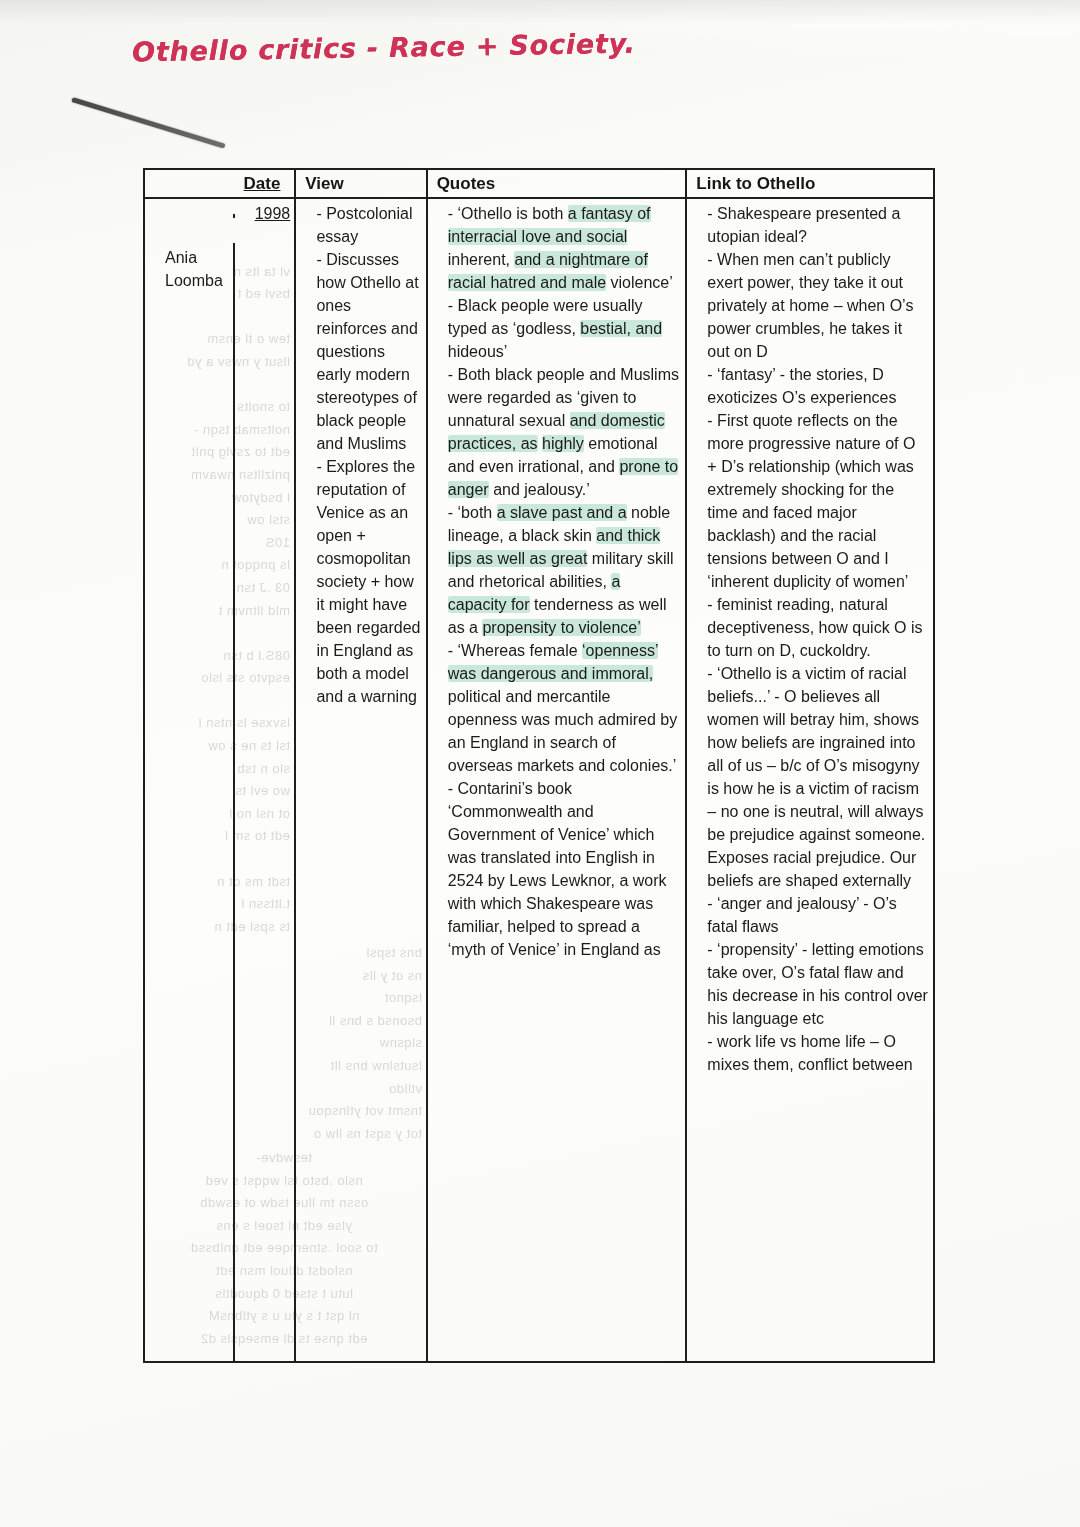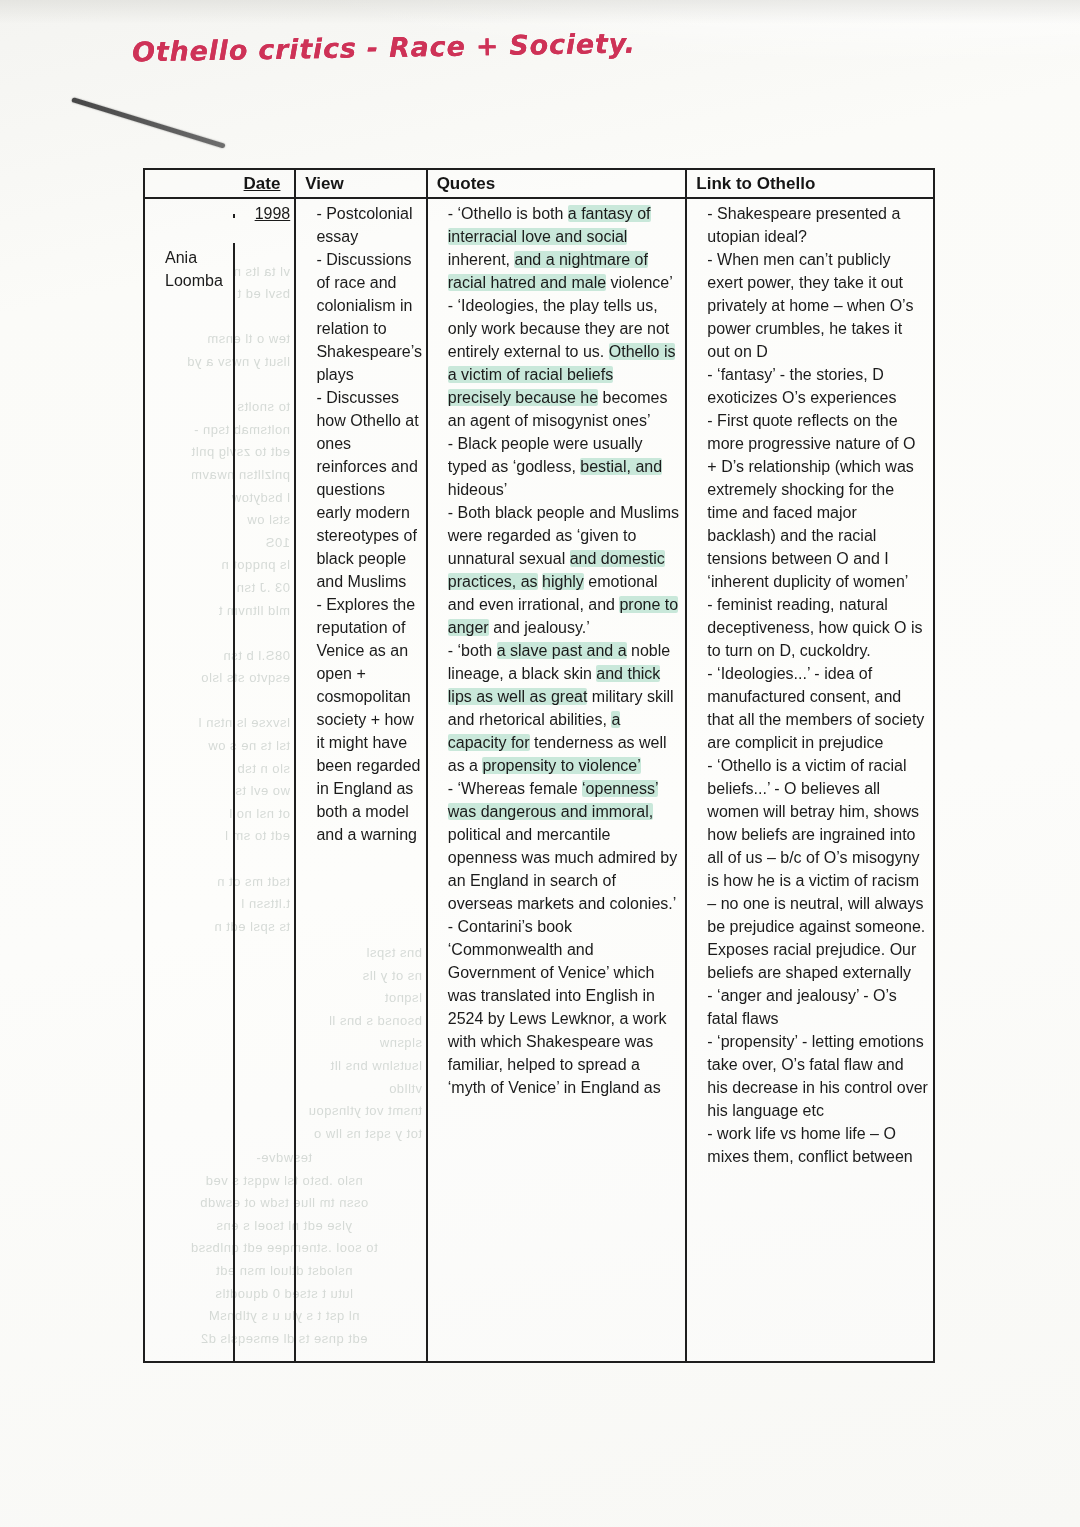--- a/index.html
+++ b/index.html
@@ -148,40 +148,37 @@
     </div>
     <div class="tbody">
       <div class="bcell w-critic">
         <div class="para">Ania Loomba</div>
       </div>
       <div class="bcell w-date">
         <div class="para">1998</div>
       </div>
       <div class="bcell w-view">
           <div class="para">- Postcolonial essay</div>
-          <div class="para">- Discussions of race and colonialism in relation to Shakespeare’s plays</div>
           <div class="para">- Discusses how Othello at ones reinforces and questions early modern stereotypes of black people and Muslims</div>
           <div class="para">- Explores the reputation of Venice as an open + cosmopolitan society + how it might have been regarded in England as both a model and a warning</div>
         </div>
       <div class="bcell w-quotes">
           <div class="para"><span class="b">- ‘Othello is both </span><span class="b hl">a fantasy of</span><span class="b"> </span><span class="b hl">interracial love and social</span><span class="b"> inherent, </span><span class="b hl">and a nightmare of</span><span class="b"> </span><span class="b hl">racial hatred and male</span><span class="b"> violence’</span></div>
-          <div class="para"><span class="b">- ‘Ideologies, the play tells us, only work because they are not entirely external to us. </span><span class="b hl">Othello is a victim of racial beliefs precisely because he</span><span class="b"> becomes an agent of misogynist ones’</span></div>
           <div class="para"><span>- Black people were usually typed as </span><span class="b">‘godless, </span><span class="b hl">bestial, and</span><span class="b"> </span><span class="b">hideous’</span></div>
           <div class="para"><span>- Both black people and Muslims were regarded as </span><span class="b">‘given to unnatural sexual </span><span class="b hl">and domestic practices, as</span><span class="b"> </span><span class="b hl">highly</span><span class="b"> emotional and even irrational, and </span><span class="b hl">prone to anger</span><span class="b"> and jealousy.’</span></div>
           <div class="para"><span class="b">- ‘both </span><span class="b hl">a slave past and a</span><span class="b"> noble lineage, a black skin </span><span class="b hl">and thick lips as well as great</span><span class="b"> military skill and rhetorical abilities, </span><span class="b hl">a capacity for</span><span class="b"> tenderness as well as a </span><span class="b hl">propensity to violence’</span></div>
           <div class="para"><span class="b">- ‘Whereas female </span><span class="b hl">‘openness’</span><span class="b"> </span><span class="b hl">was dangerous and immoral,</span><span class="b"> political and mercantile openness was much admired by an England in search of overseas markets and colonies.’</span></div>
           <div class="para"><span>- Contarini’s book ‘Commonwealth and Government of Venice’ which was translated into English in 2524 by Lews Lewknor, a work with which Shakespeare was familiar, helped to spread a ‘myth of Venice’ in England as</span></div>
         </div>
       <div class="bcell w-link">
           <div class="para">- Shakespeare presented a utopian ideal?</div>
           <div class="para">- When men can’t publicly exert power, they take it out privately at home – when O’s power crumbles, he takes it out on D</div>
           <div class="para">- ‘fantasy’ - the stories, D exoticizes O’s experiences</div>
           <div class="para">- First quote reflects on the more progressive nature of O + D’s relationship (which was extremely shocking for the time and faced major backlash) and the racial tensions between O and I ‘inherent duplicity of women’</div>
           <div class="para">- feminist reading, natural deceptiveness, how quick O is to turn on D, cuckoldry.</div>
-          <div class="para">- ‘Ideologies...’ - idea of manufactured consent, and that all the members of society are complicit in prejudice</div>
           <div class="para">- ‘Othello is a victim of racial beliefs...’ - O believes all women will betray him, shows how beliefs are ingrained into all of us – b/c of O’s misogyny is how he is a victim of racism – no one is neutral, will always be prejudice against someone. Exposes racial prejudice. Our beliefs are shaped externally</div>
           <div class="para">- ‘anger and jealousy’ - O’s fatal flaws</div>
           <div class="para">- ‘propensity’ - letting emotions take over, O’s fatal flaw and his decrease in his control over his language etc</div>
           <div class="para">- work life vs home life – O mixes them, conflict between</div>
         </div>
     </div>
   </div>
 </div>
 
 </body></html>

